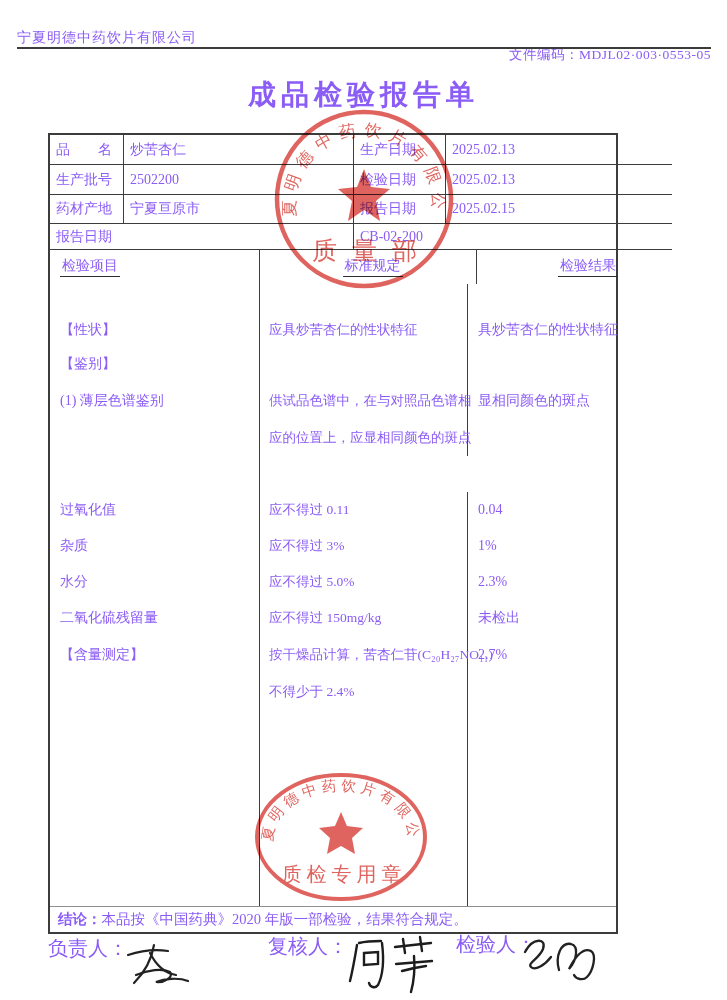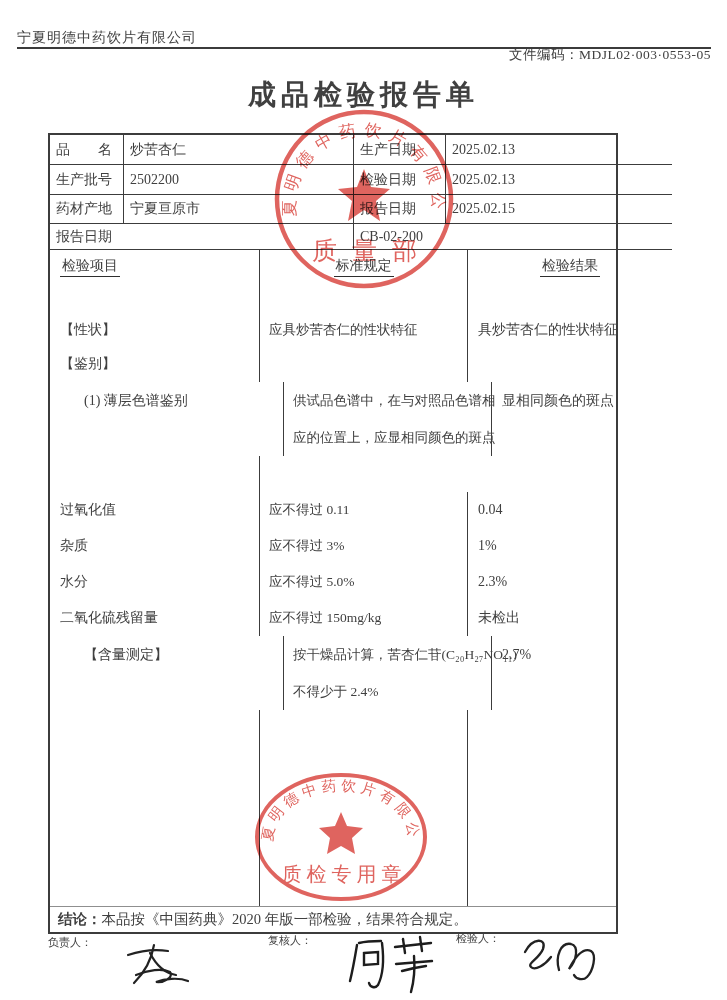--- a/index.html
+++ b/index.html
@@ -6,21 +6,21 @@
     --bc:#3c3c3c;
     --red:#d8423b;
   }
   *{margin:0;padding:0;box-sizing:border-box;}
   html,body{background:#ffffff;}
   .page{
     position:relative;
     width:727px;height:1000px;
     background:#ffffff;
     font-family:"Liberation Serif","DejaVu Serif",serif;
-    color:#404040;
+    color:#8b5cf6;
     overflow:hidden;
   }
   
   .hdr-company{position:absolute;left:17px;top:29px;font-size:14px;letter-spacing:1px;}
   .hdr-code{position:absolute;right:16px;top:46px;font-size:13.5px;letter-spacing:.5px;}
   .hdr-rule{position:absolute;left:17px;top:47px;width:694px;border-top:2px solid #3b3b3b;}
   
   .title{position:absolute;left:0;top:76px;width:100%;text-align:center;
          font-size:28px;font-weight:bold;letter-spacing:5px;}
   
@@ -32,42 +32,42 @@
   .info .h26{height:26px;}
   .info .br{border-right:1px solid var(--bc);}
   .info .span2a{grid-column:1/3;}
   .info .span2b{grid-column:3/5;}
   
   .irow{display:grid;grid-template-columns:210px 208px 204px;}
   .irow .cell{position:relative;font-size:14px;}
   .irow .c1{border-right:1px solid var(--bc);padding-left:10px;}
   .irow .c2{border-right:1px solid var(--bc);padding-left:9px;font-size:13.5px;}
   .irow .c3{padding-left:10px;}
-  .rhead{height:34px;}
+  .rhead{height:34px;gap:9px;}
   .rhead .cell{display:flex;align-items:center;}
   .rhead .c2,.rhead .c3{justify-content:center;padding-left:0;font-size:14px;text-align:right;}
   .uline{border-bottom:1px solid #2e2e2e;padding:0 2px 1px 2px;}
   .r-shape{height:62px;}
   .r-shape .cell{display:flex;align-items:flex-end;}
   .r-shape .cell>div{margin-bottom:7px;white-space:nowrap;}
   .r36{height:36px;}
   .r36 .cell{display:flex;align-items:center;white-space:nowrap;}
-  .r74{height:74px;margin-left:24px;}
+  .r74{height:74px;}
   .r74 .cell{padding-top:0;}
   .ln{height:37px;display:flex;align-items:center;white-space:nowrap;}
   .filler{height:196px;}
   .concl{height:26px;border-top:1px solid #8f8f8f;display:flex;align-items:center;
          padding-left:8px;font-size:14.5px;white-space:nowrap;}
   .concl b{font-weight:bold;}
   
   .stamp{position:absolute;pointer-events:none;mix-blend-mode:multiply;opacity:.82;}
   .stamp-top{left:266px;top:109px;width:196px;height:182px;}
   .stamp-bottom{left:252px;top:771px;width:178px;height:133px;}
   
-  .sigline{position:absolute;font-size:11px;}
+  .sigline{position:absolute;font-size:20px;}
   .sig-svg{position:absolute;pointer-events:none;}
 </style>
 </head>
 <body>
 
 <div class="page">
 
   <div class="hdr-company">宁夏明德中药饮片有限公司</div>
   <div class="hdr-code">文件编码：MDJL02·003·0553-05</div>
   <div class="hdr-rule"></div>

